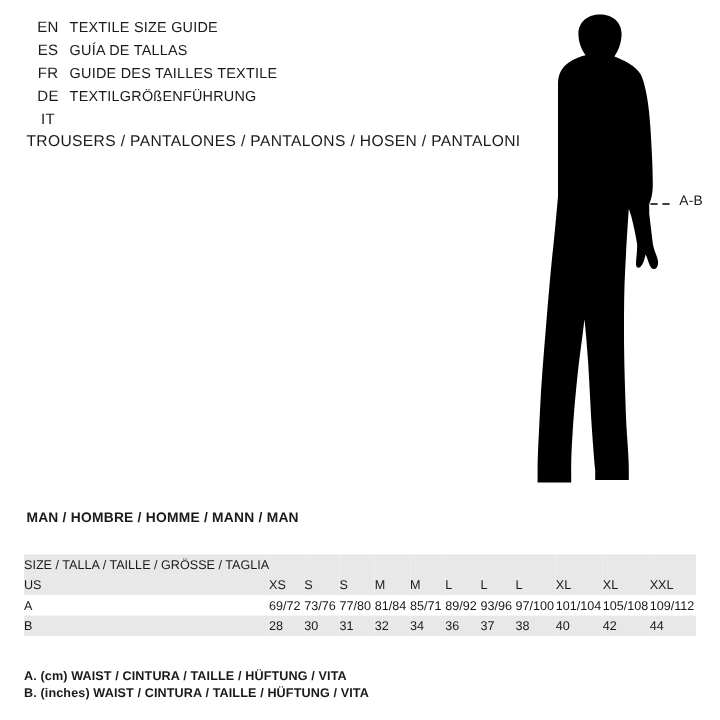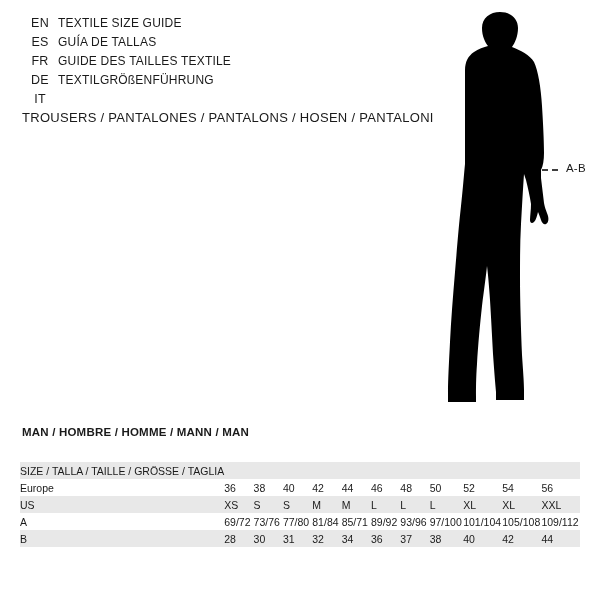--- a/index.html
+++ b/index.html
@@ -224,34 +224,20 @@
       <td class="val"></td>
       <td class="val"></td>
       <td class="val"></td>
       <td class="val"></td>
       <td class="val"></td>
       <td class="val"></td>
       <td class="val wide"></td>
       <td class="val wide"></td>
       <td class="val wide"></td>
     </tr>
-    <tr class="plain">
-      <td class="label-cell">Europe</td>
-      <td class="val">36</td>
-      <td class="val">38</td>
-      <td class="val">40</td>
-      <td class="val">42</td>
-      <td class="val">44</td>
-      <td class="val">46</td>
-      <td class="val">48</td>
-      <td class="val">50</td>
-      <td class="val wide">52</td>
-      <td class="val wide">54</td>
-      <td class="val wide">56</td>
-    </tr>
     <tr class="shade">
       <td class="label-cell">US</td>
       <td class="val">XS</td>
       <td class="val">S</td>
       <td class="val">S</td>
       <td class="val">M</td>
       <td class="val">M</td>
       <td class="val">L</td>
       <td class="val">L</td>
       <td class="val">L</td>
@@ -283,14 +269,18 @@
       <td class="val">36</td>
       <td class="val">37</td>
       <td class="val">38</td>
       <td class="val wide">40</td>
       <td class="val wide">42</td>
       <td class="val wide">44</td>
     </tr>
   </tbody>
     </table>
 
+  <div class="footnotes">
+    <div>A. (cm) WAIST / CINTURA / TAILLE / HÜFTUNG / VITA</div>
+    <div>B. (inches) WAIST / CINTURA / TAILLE / HÜFTUNG / VITA</div>
+  </div>
 
 </div>
 
 </body></html>

